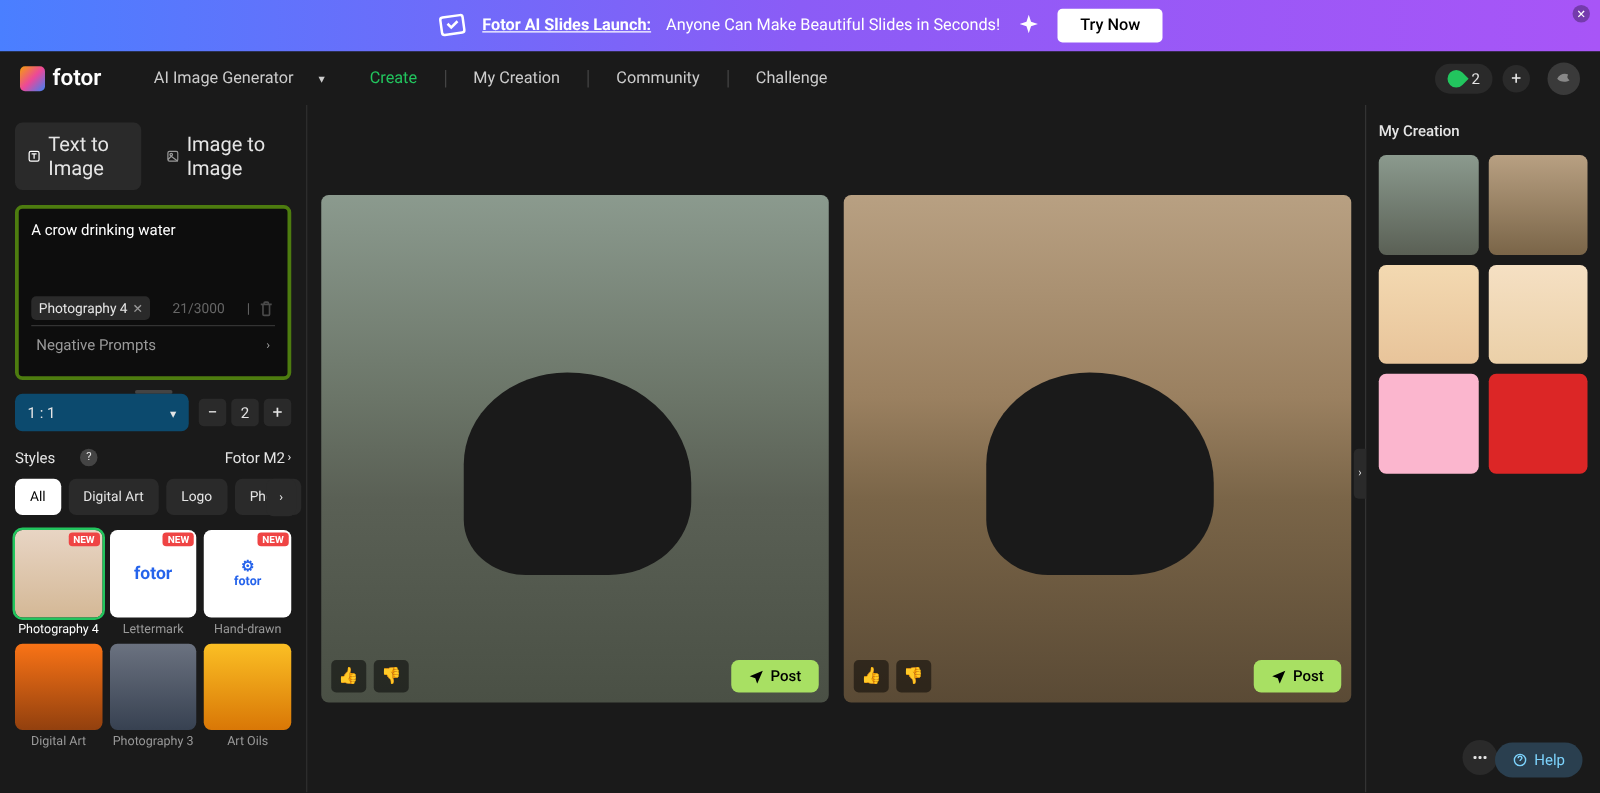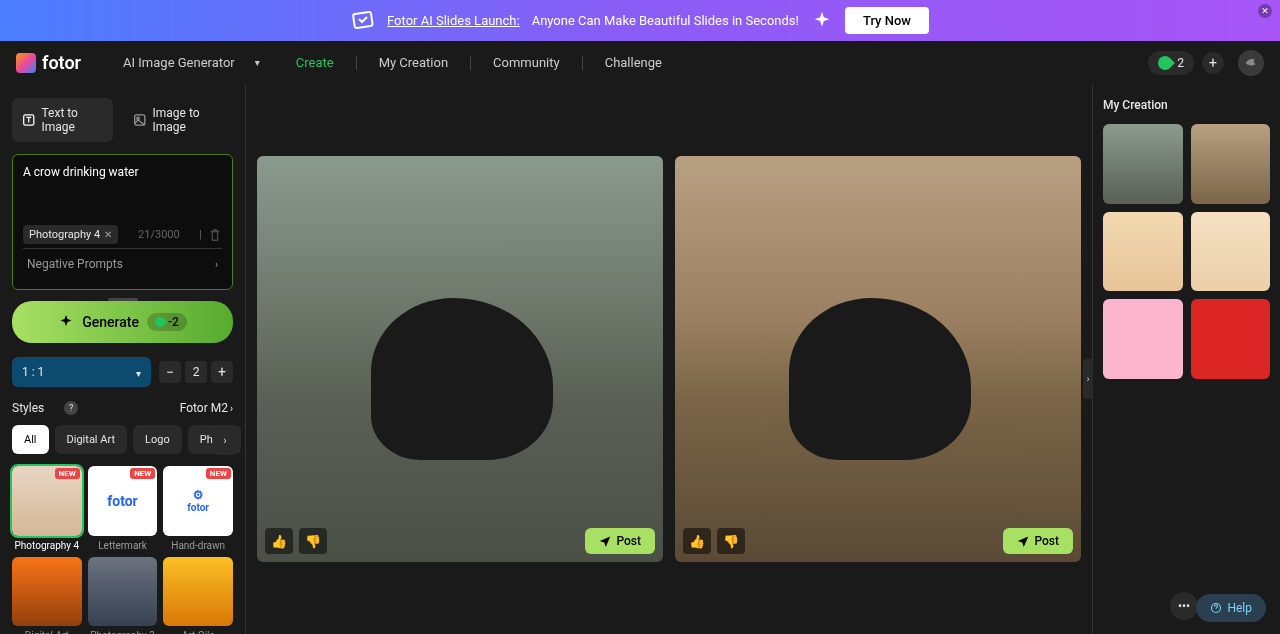--- a/index.html
+++ b/index.html
@@ -1,41 +1,41 @@
 <!DOCTYPE html>
 <html><head>
 <meta charset="utf-8">
 <style>
 *{margin:0;padding:0;box-sizing:border-box;font-family:-apple-system,BlinkMacSystemFont,"Segoe UI",Roboto,sans-serif}
 body{background:#1a1a1a;color:#e5e5e5;width:1280px;height:634px;overflow:hidden;position:relative}
 .banner{height:41px;background:linear-gradient(90deg,#4a7fff 0%,#8b5cf6 50%,#a855f7 100%);display:flex;align-items:center;justify-content:center;gap:12px;position:relative;font-size:13px;color:#fff}
 .banner-icon{width:24px;height:24px}
-.banner-link{text-decoration:underline;font-weight:400}
+.banner-link{text-decoration:underline;font-weight:700}
 .banner-btn{background:#fff;color:#000;border:none;padding:6px 18px;border-radius:4px;font-size:13px;font-weight:500;cursor:pointer}
 .banner-close{position:absolute;right:8px;top:4px;width:14px;height:14px;border-radius:50%;background:rgba(0,0,0,0.3);display:flex;align-items:center;justify-content:center;font-size:9px;cursor:pointer}
 .sparkle{width:22px;height:22px}
 .topnav{height:43px;background:#1a1a1a;display:flex;align-items:center;padding:0 16px;gap:8px}
 .logo{display:flex;align-items:center;gap:6px;margin-right:20px}
 .logo-img{width:20px;height:20px;background:linear-gradient(135deg,#f59e0b,#ec4899,#3b82f6);border-radius:4px}
 .logo-text{font-size:18px;font-weight:600;color:#fff}
 .nav-item{color:#ccc;font-size:13px;padding:0 14px;cursor:pointer;display:flex;align-items:center;gap:20px}
 .nav-item.active{color:#22c55e}
 .nav-sep{width:1px;height:14px;background:#444}
 .nav-spacer{flex:1}
 .credit-pill{background:#2a2a2a;border-radius:14px;padding:5px 10px;display:flex;align-items:center;gap:5px;font-size:12px}
 .leaf{width:14px;height:14px;background:#22c55e;border-radius:50% 0 50% 50%;transform:rotate(45deg)}
 .plus-btn{width:22px;height:22px;background:#2a2a2a;border-radius:50%;display:flex;align-items:center;justify-content:center;font-size:14px;cursor:pointer}
 .avatar{width:26px;height:26px;border-radius:50%;background:#3a3a3a;display:flex;align-items:center;justify-content:center;margin-left:6px}
 .main{display:flex;height:550px}
 .sidebar{width:246px;background:#1a1a1a;border-right:1px solid #333;padding:14px 12px;overflow-y:auto}
 .tabs{display:flex;gap:10px;margin-bottom:12px}
-.tab{display:flex;align-items:center;gap:6px;padding:8px 10px;border-radius:6px;font-size:12px;cursor:pointer}
+.tab{display:flex;align-items:center;gap:6px;padding:8px 10px;border-radius:6px;font-size:16px;cursor:pointer}
 .tab.active{background:#2a2a2a}
 .tab-icon{width:16px;height:16px}
-.prompt-box{background:#0d0d0d;border:1px solid #4d7c0f;border-radius:6px;padding:10px;margin-bottom:8px}
+.prompt-box{background:#0d0d0d;border:3px solid #4d7c0f;border-radius:6px;padding:10px;margin-bottom:8px}
 .prompt-input{background:transparent;border:none;color:#fff;font-size:12px;width:100%;outline:none;min-height:50px;resize:none}
 .chip-row{display:flex;align-items:center;gap:6px;margin-top:6px}
 .chip{background:#2a2a2a;padding:3px 6px;border-radius:4px;font-size:11px;display:flex;align-items:center;gap:4px}
 .chip-x{font-size:10px;cursor:pointer;opacity:0.6}
 .char-count{font-size:11px;color:#666;margin-left:auto}
 .trash-icon{width:14px;height:14px;opacity:0.5;cursor:pointer}
 .neg-row{display:flex;align-items:center;justify-content:space-between;padding:8px 4px;font-size:12px;color:#999;cursor:pointer;border-top:1px solid #333;margin-top:4px}
 .neg-handle{width:30px;height:3px;background:#444;border-radius:2px;margin:0 auto}
 .gen-btn{width:100%;background:linear-gradient(90deg,#a8e063,#56ab2f);border:none;border-radius:20px;padding:12px;font-size:14px;font-weight:500;color:#000;cursor:pointer;display:flex;align-items:center;justify-content:center;gap:8px;margin-bottom:14px}
 .gen-cost{background:rgba(0,0,0,0.2);padding:2px 8px;border-radius:10px;font-size:12px;display:flex;align-items:center;gap:3px}
@@ -167,30 +167,20 @@
             <path d="M3 4h10M5 4v9a1 1 0 001 1h4a1 1 0 001-1V4M6 4V3a1 1 0 011-1h2a1 1 0 011 1v1"></path>
           </svg>
       </div>
       <div class="neg-row">
         <span>Negative Prompts</span>
         <span class="chev">›</span>
       </div>
     </div>
     <div class="neg-handle"></div>
 
-    <button class="gen-btn">
-      <svg width="16" height="16" viewBox="0 0 16 16" fill="#000">
-          <path d="M8 1l1.5 4 4 1.5-4 1.5L8 12l-1.5-4-4-1.5 4-1.5z"></path>
-        </svg>
-      <span>Generate</span>
-      <span class="gen-cost">
-        <div class="leaf" style="width:10px;height:10px"></div>
-        <span>-2</span>
-      </span>
-    </button>
 
     <div class="controls-row">
       <div class="ratio-sel">
         <span>1 : 1</span>
         <span class="chev">▾</span>
       </div>
       <div class="qty-ctrl">
         <div class="qty-btn">−</div>
         <div class="qty-val">2</div>
         <div class="qty-btn">+</div>

